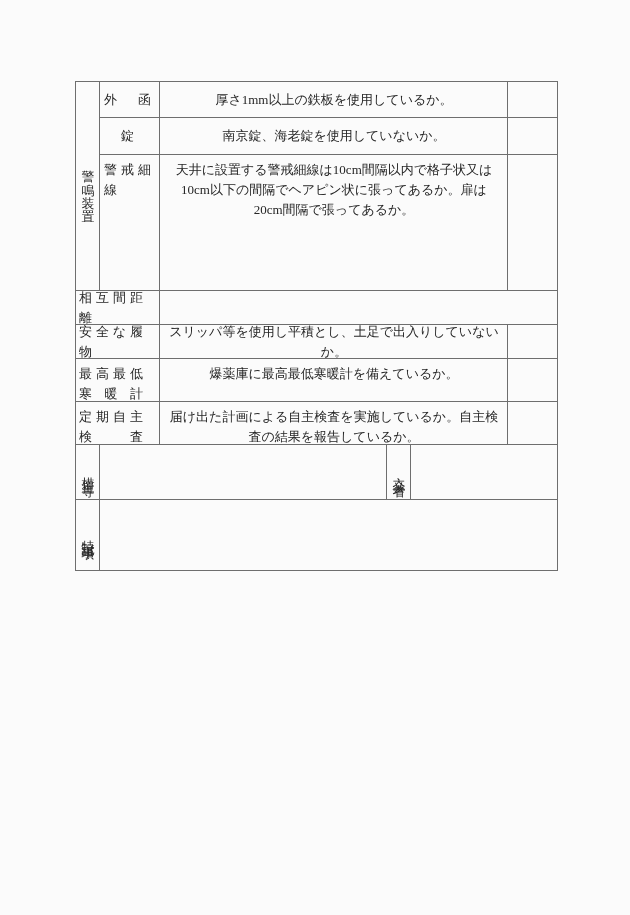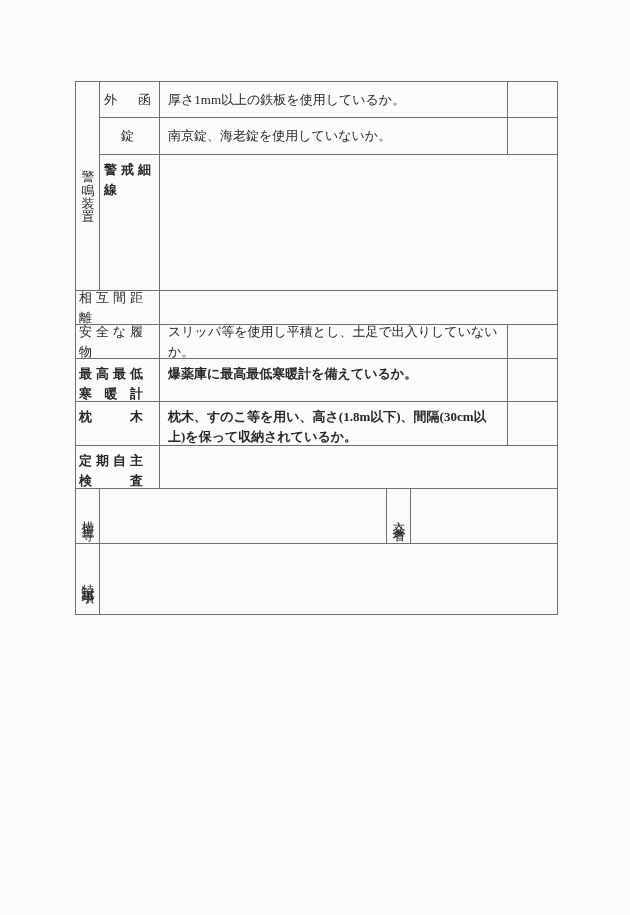--- a/index.html
+++ b/index.html
@@ -41,27 +41,27 @@
   .ls-narrow { letter-spacing: 3px; }
 
   
   .c-sublabel { width: 60px; flex: 0 0 60px; padding-left: 4px; padding-right: 8px; }
   
   .c-wlabel  { width: 84px; flex: 0 0 84px; padding-left: 3px; padding-right: 16px; }
 
   .jlabel { text-align: justify; text-align-last: justify; }
   .clabel { text-align: center; text-align-last: center; }
 
-  .c-question { flex: 1 1 auto; padding-left: 8px; padding-right: 7px; }
+  .c-question { flex: 1 1 auto; padding-left: 8px; padding-right: 7px; text-align: center; }
   .c-check { width: 49px; flex: 0 0 49px; }
 
   
   .vcenter { display: flex; align-items: center; }
   .vcenter > .ct { width: 100%; }
-  .vtop { padding-top: 5px; font-weight: bold; }
+  .vtop { padding-top: 5px; }
 
   
   .subcol { flex: 1 1 auto; display: flex; flex-direction: column; }
   .srow { display: flex; border-bottom: 1px solid #6e6e6e; }
   .srow:last-child { border-bottom: none; flex: 1 1 auto; }
 
   
   .c-fill { flex: 1 1 auto; }
   .c-fill-mid { width: 287px; flex: 0 0 287px; }
 </style>
@@ -96,20 +96,23 @@
           </div>
           <div class="cell c-check"></div>
         </div>
 
 
 
         <div class="srow">
           <div class="cell c-sublabel br vtop">
             <div class="ct jlabel">警戒細線</div>
           </div>
+          <div class="cell c-question br vtop">
+            <div class="ct">天井に設置する警戒細線は10cm間隔以内で格子状又は10cm以下の間隔でヘアピン状に張ってあるか。扉は20cm間隔で張ってあるか。</div>
+          </div>
           <div class="cell c-check"></div>
         </div>
 
       </div>
     </div>
 
     <div class="trow" style="height:34px">
       <div class="cell c-wlabel br vcenter">
         <div class="ct jlabel">相互間距離</div>
       </div>
@@ -129,33 +132,27 @@
     <div class="trow" style="height:43px">
       <div class="cell c-wlabel br vtop">
         <div class="ct jlabel">最高最低寒暖計</div>
       </div>
       <div class="cell c-question br vtop">
         <div class="ct">爆薬庫に最高最低寒暖計を備えているか。</div>
       </div>
       <div class="cell c-check"></div>
     </div>
 
-    <div class="trow" style="height:44px">
-      <div class="cell c-wlabel br vtop">
-        <div class="ct jlabel">枕木</div>
-      </div>
-      <div class="cell c-question br vtop">
-        <div class="ct">枕木、すのこ等を用い、高さ(1.8m以下)、間隔(30cm以上)を保って収納されているか。</div>
-      </div>
-      <div class="cell c-check"></div>
-    </div>
 
     <div class="trow" style="height:43px">
       <div class="cell c-wlabel br vtop">
         <div class="ct jlabel">定期自主検査</div>
+      </div>
+      <div class="cell c-question br vtop">
+        <div class="ct">届け出た計画による自主検査を実施しているか。自主検査の結果を報告しているか。</div>
       </div>
       <div class="cell c-check"></div>
     </div>
 
     <div class="trow" style="height:55px">
       <div class="cell c-vlabel br">
         <span class="vtext ls-mid">措置等</span>
       </div>
       <div class="cell c-fill-mid br"></div>
       <div class="cell c-vlabel br">

